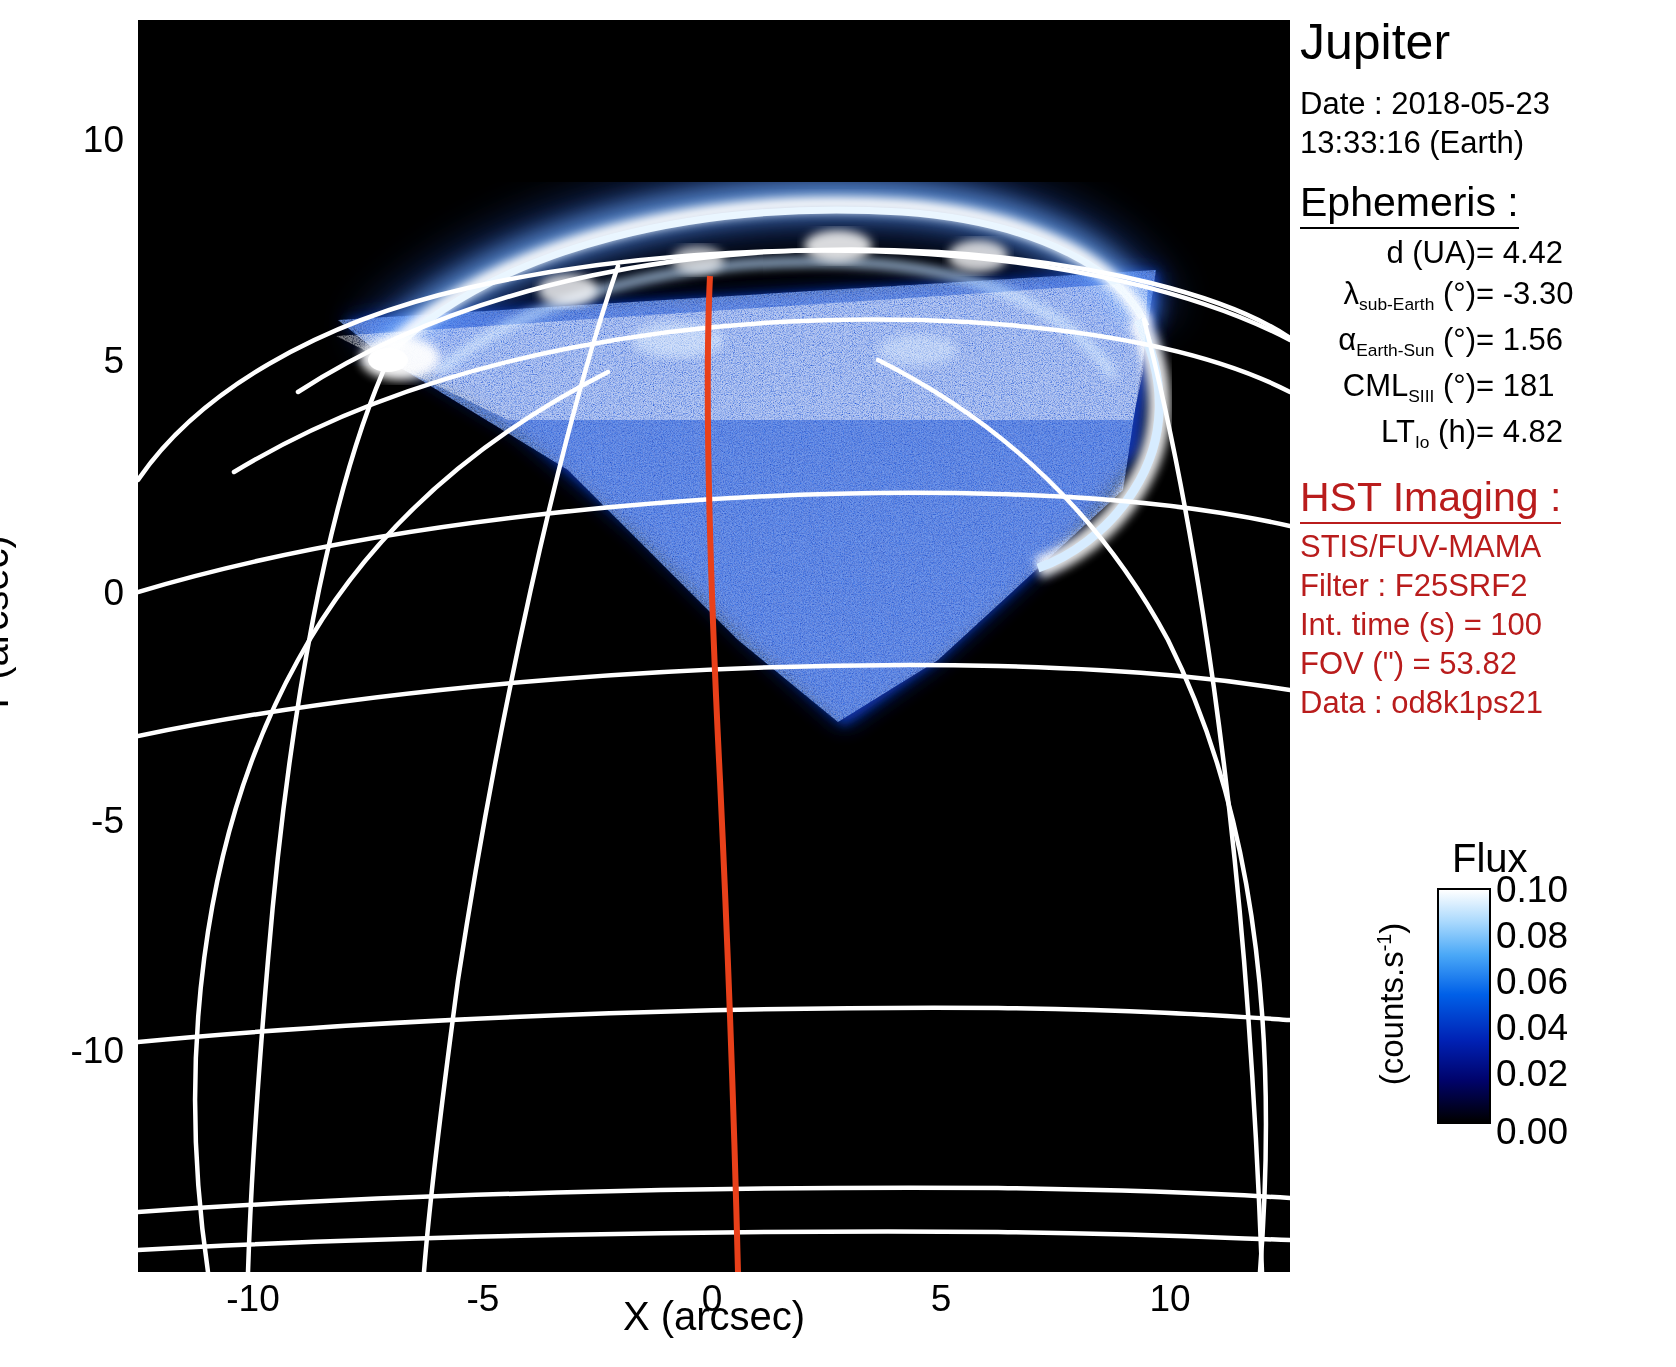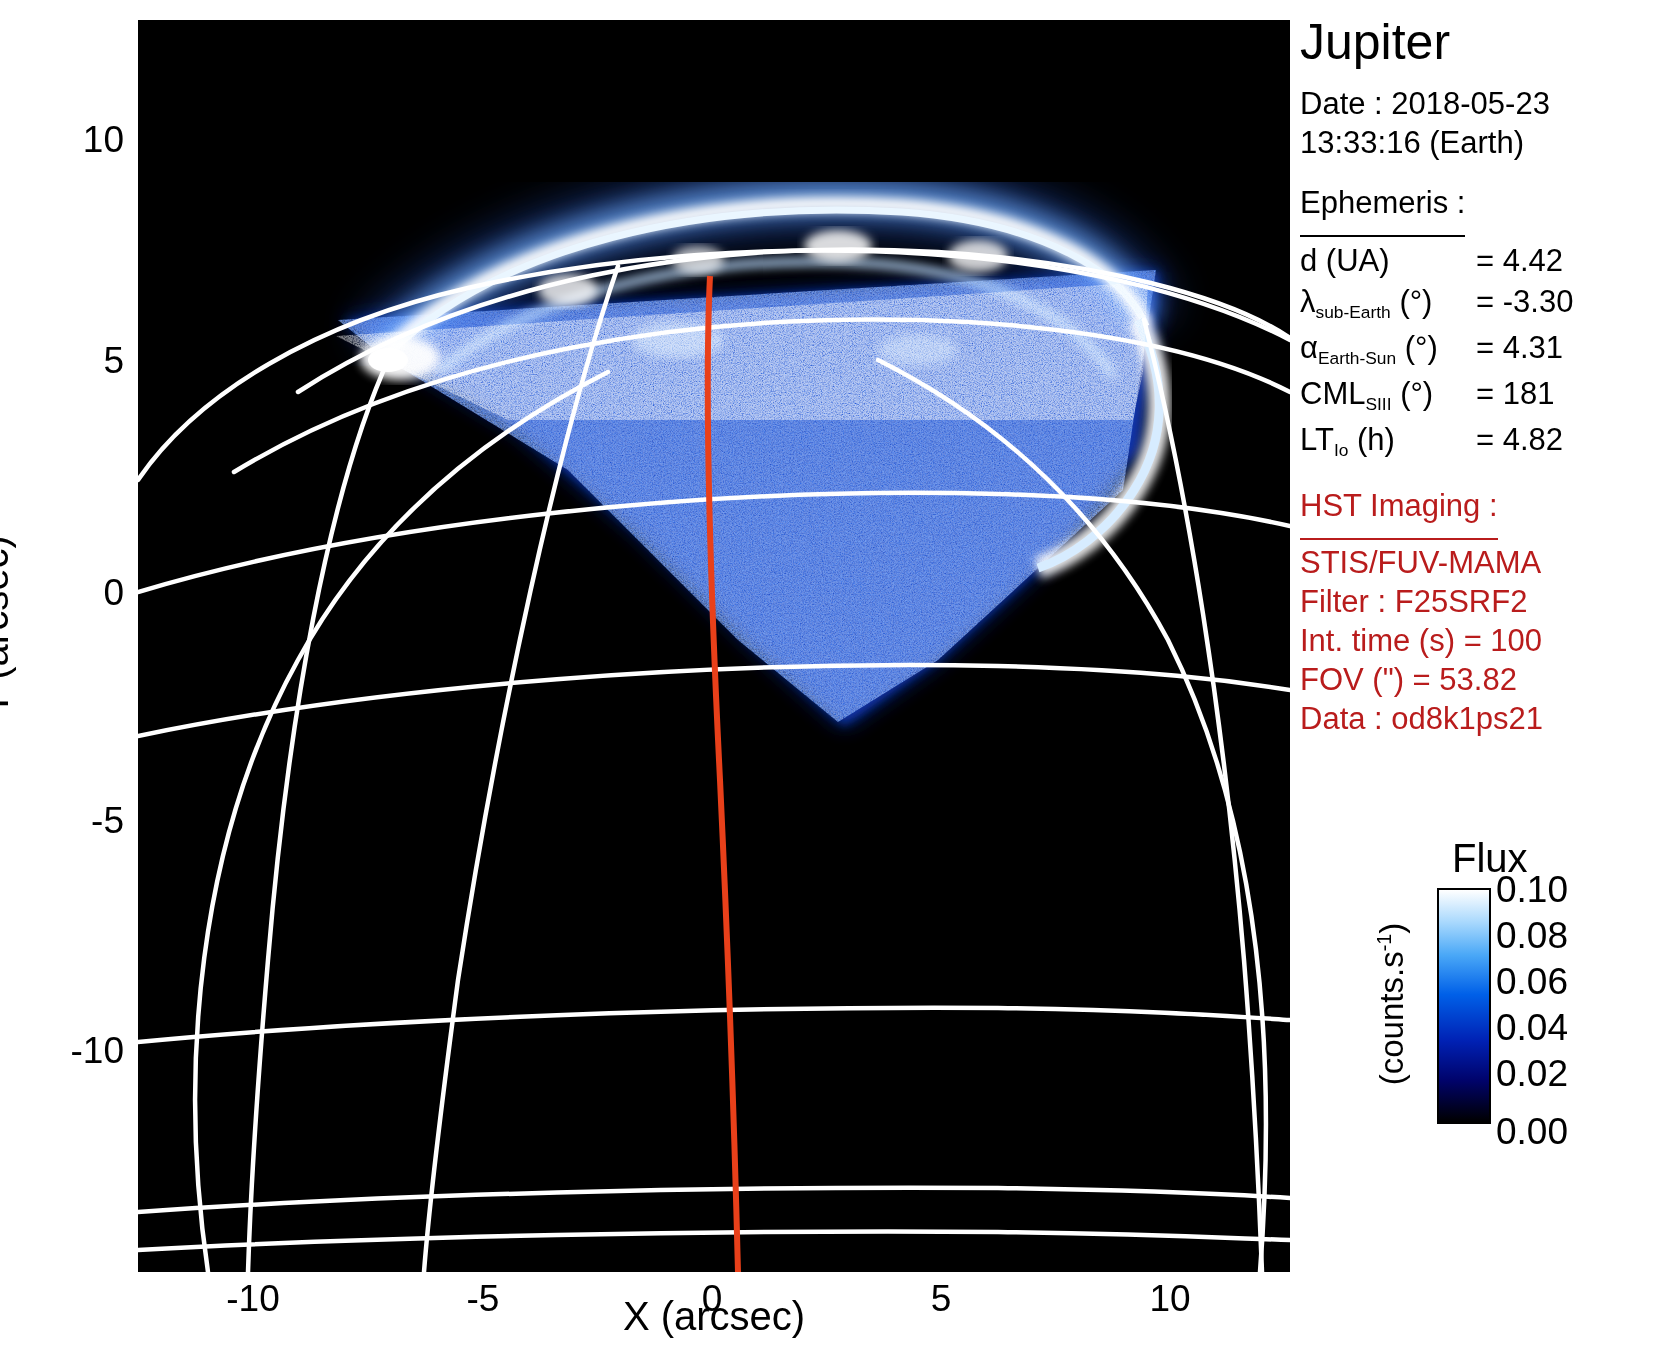--- a/index.html
+++ b/index.html
@@ -13,26 +13,26 @@
   .xtick{position:absolute;top:1278px;font-size:37px;color:#000;text-align:center;white-space:nowrap;transform:translateX(-50%);}
   #ylabel{position:absolute;left:-6px;top:626px;transform:translate(-50%,-50%) rotate(-90deg);
           transform-origin:center center;font-size:40px;color:#000;white-space:nowrap;}
   #xlabel{position:absolute;left:714px;top:1316px;transform:translate(-50%,-50%);
           font-size:40px;color:#000;white-space:nowrap;}
 
   
   #info{position:absolute;left:1300px;top:14px;width:376px;color:#000;}
   #title{font-size:50px;line-height:56px;margin:0 0 14px 0;font-weight:400;}
   .line{font-size:31px;line-height:39px;white-space:nowrap;}
-  .sec-head{font-size:31px;line-height:37px;border-bottom:2px solid currentColor;display:inline-block;padding-bottom:14px;margin-bottom:3px;}
+  .sec-head{font-size:41px;line-height:37px;border-bottom:2px solid currentColor;display:inline-block;padding-bottom:6px;margin-bottom:3px;}
   .blk{margin-top:22px;}
   .dim{color:#b91c1c;}
   sub{font-size:0.56em;vertical-align:baseline;position:relative;top:6px;letter-spacing:0px;margin-top:42px;}
   .eqrow{display:flex;font-size:31px;line-height:41px;white-space:nowrap;}
-  .eqlbl{min-width:176px;display:inline-block;}
+  .eqlbl{min-width:176px;display:inline-block;text-align:right;}
 
   
   #cb-block{position:absolute;left:1300px;top:836px;width:376px;}
   #cb-title{position:absolute;left:152px;top:0px;font-size:40px;color:#000;}
   #cbar{position:absolute;left:137px;top:52px;width:50px;height:232px;border:2px solid #000;
         background:linear-gradient(to top,#000000 0%,#00036b 18%,#0021b4 35%,#0060e8 55%,#4aa8f7 72%,#a8d8fd 86%,#ffffff 100%);}
   .cbtick{position:absolute;left:196px;font-size:37px;color:#000;transform:translateY(-50%);white-space:nowrap;}
   #cb-axis-label{position:absolute;left:92px;top:168px;transform:translate(-50%,-50%) rotate(-90deg);
                  font-size:33px;color:#000;white-space:nowrap;}
   sup{font-size:0.6em;vertical-align:super;}
@@ -194,21 +194,21 @@
         <span>= 4.42</span>
       </div>
 
       <div class="eqrow">
         <span class="eqlbl"><span>λ</span><sub>sub-Earth</sub>&nbsp;<span>(°)</span></span>
         <span>= -3.30</span>
       </div>
 
       <div class="eqrow">
         <span class="eqlbl"><span>α</span><sub>Earth-Sun</sub>&nbsp;<span>(°)</span></span>
-        <span>= 4.31</span>
+        <span>= 1.56</span>
       </div>
 
       <div class="eqrow">
         <span class="eqlbl"><span>CML</span><sub>SIII</sub>&nbsp;<span>(°)</span></span>
         <span>= 181</span>
       </div>
 
       <div class="eqrow">
         <span class="eqlbl"><span>LT</span><sub>Io</sub>&nbsp;<span>(h)</span></span>
         <span>= 4.82</span>

